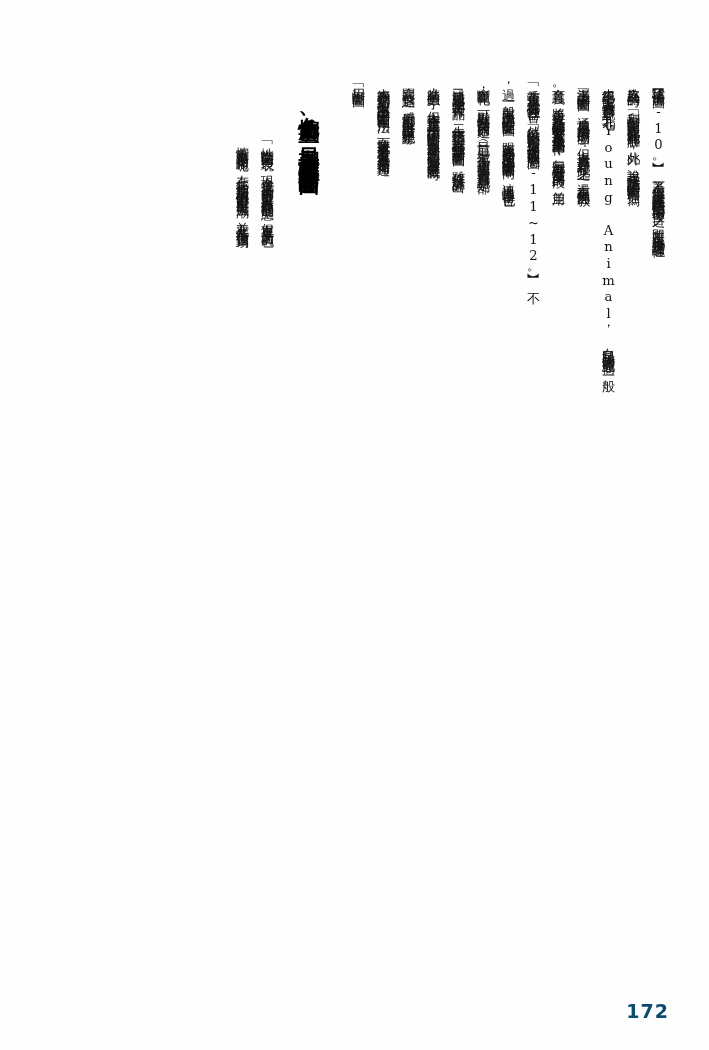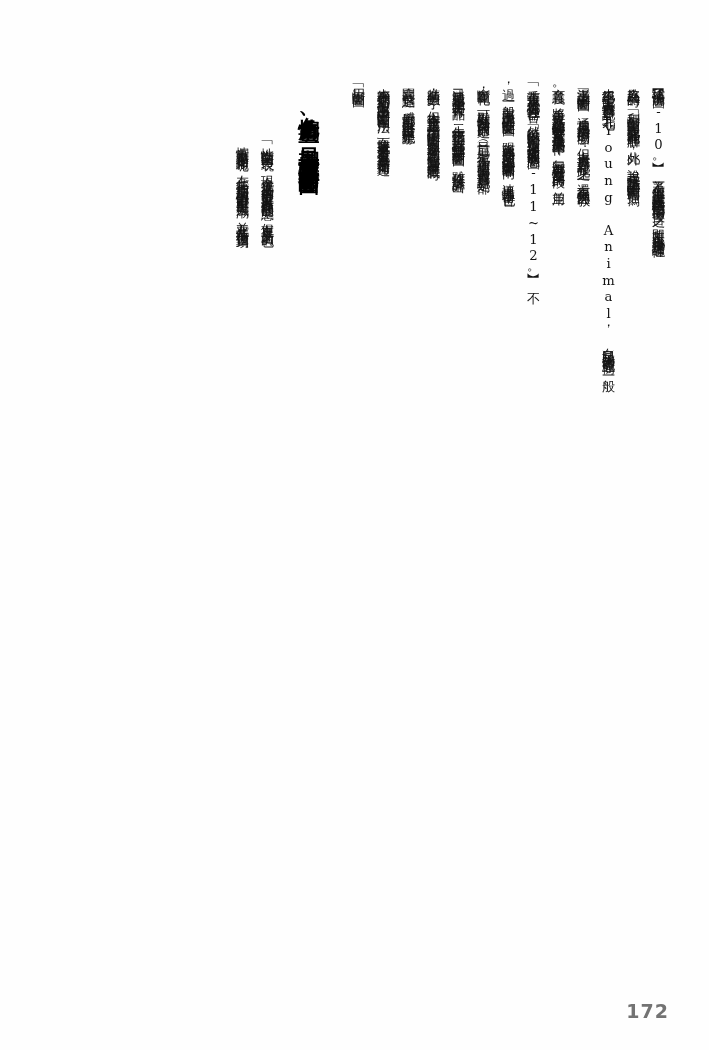--- a/index.html
+++ b/index.html
@@ -79,21 +79,21 @@
   .spacer-md { width: 18px; }
 
   #page-number {
     position: absolute;
     right: 40px;
     bottom: 28px;
     font-size: 19px;
     font-weight: bold;
     letter-spacing: 1px;
     font-family: "DejaVu Sans", "Liberation Sans", sans-serif;
-    color: #737373;
+    color: #0c4a6e;
   }
 </style>
 </head>
 <body>
 
 <div id="page">
 
   <div id="body-text">
 
     <div class="col">搞笑情況【圖4-10】。為了在一般漫畫上實現輕微的色情場面（換言之，即是不以直接帶起讀者性</div>

